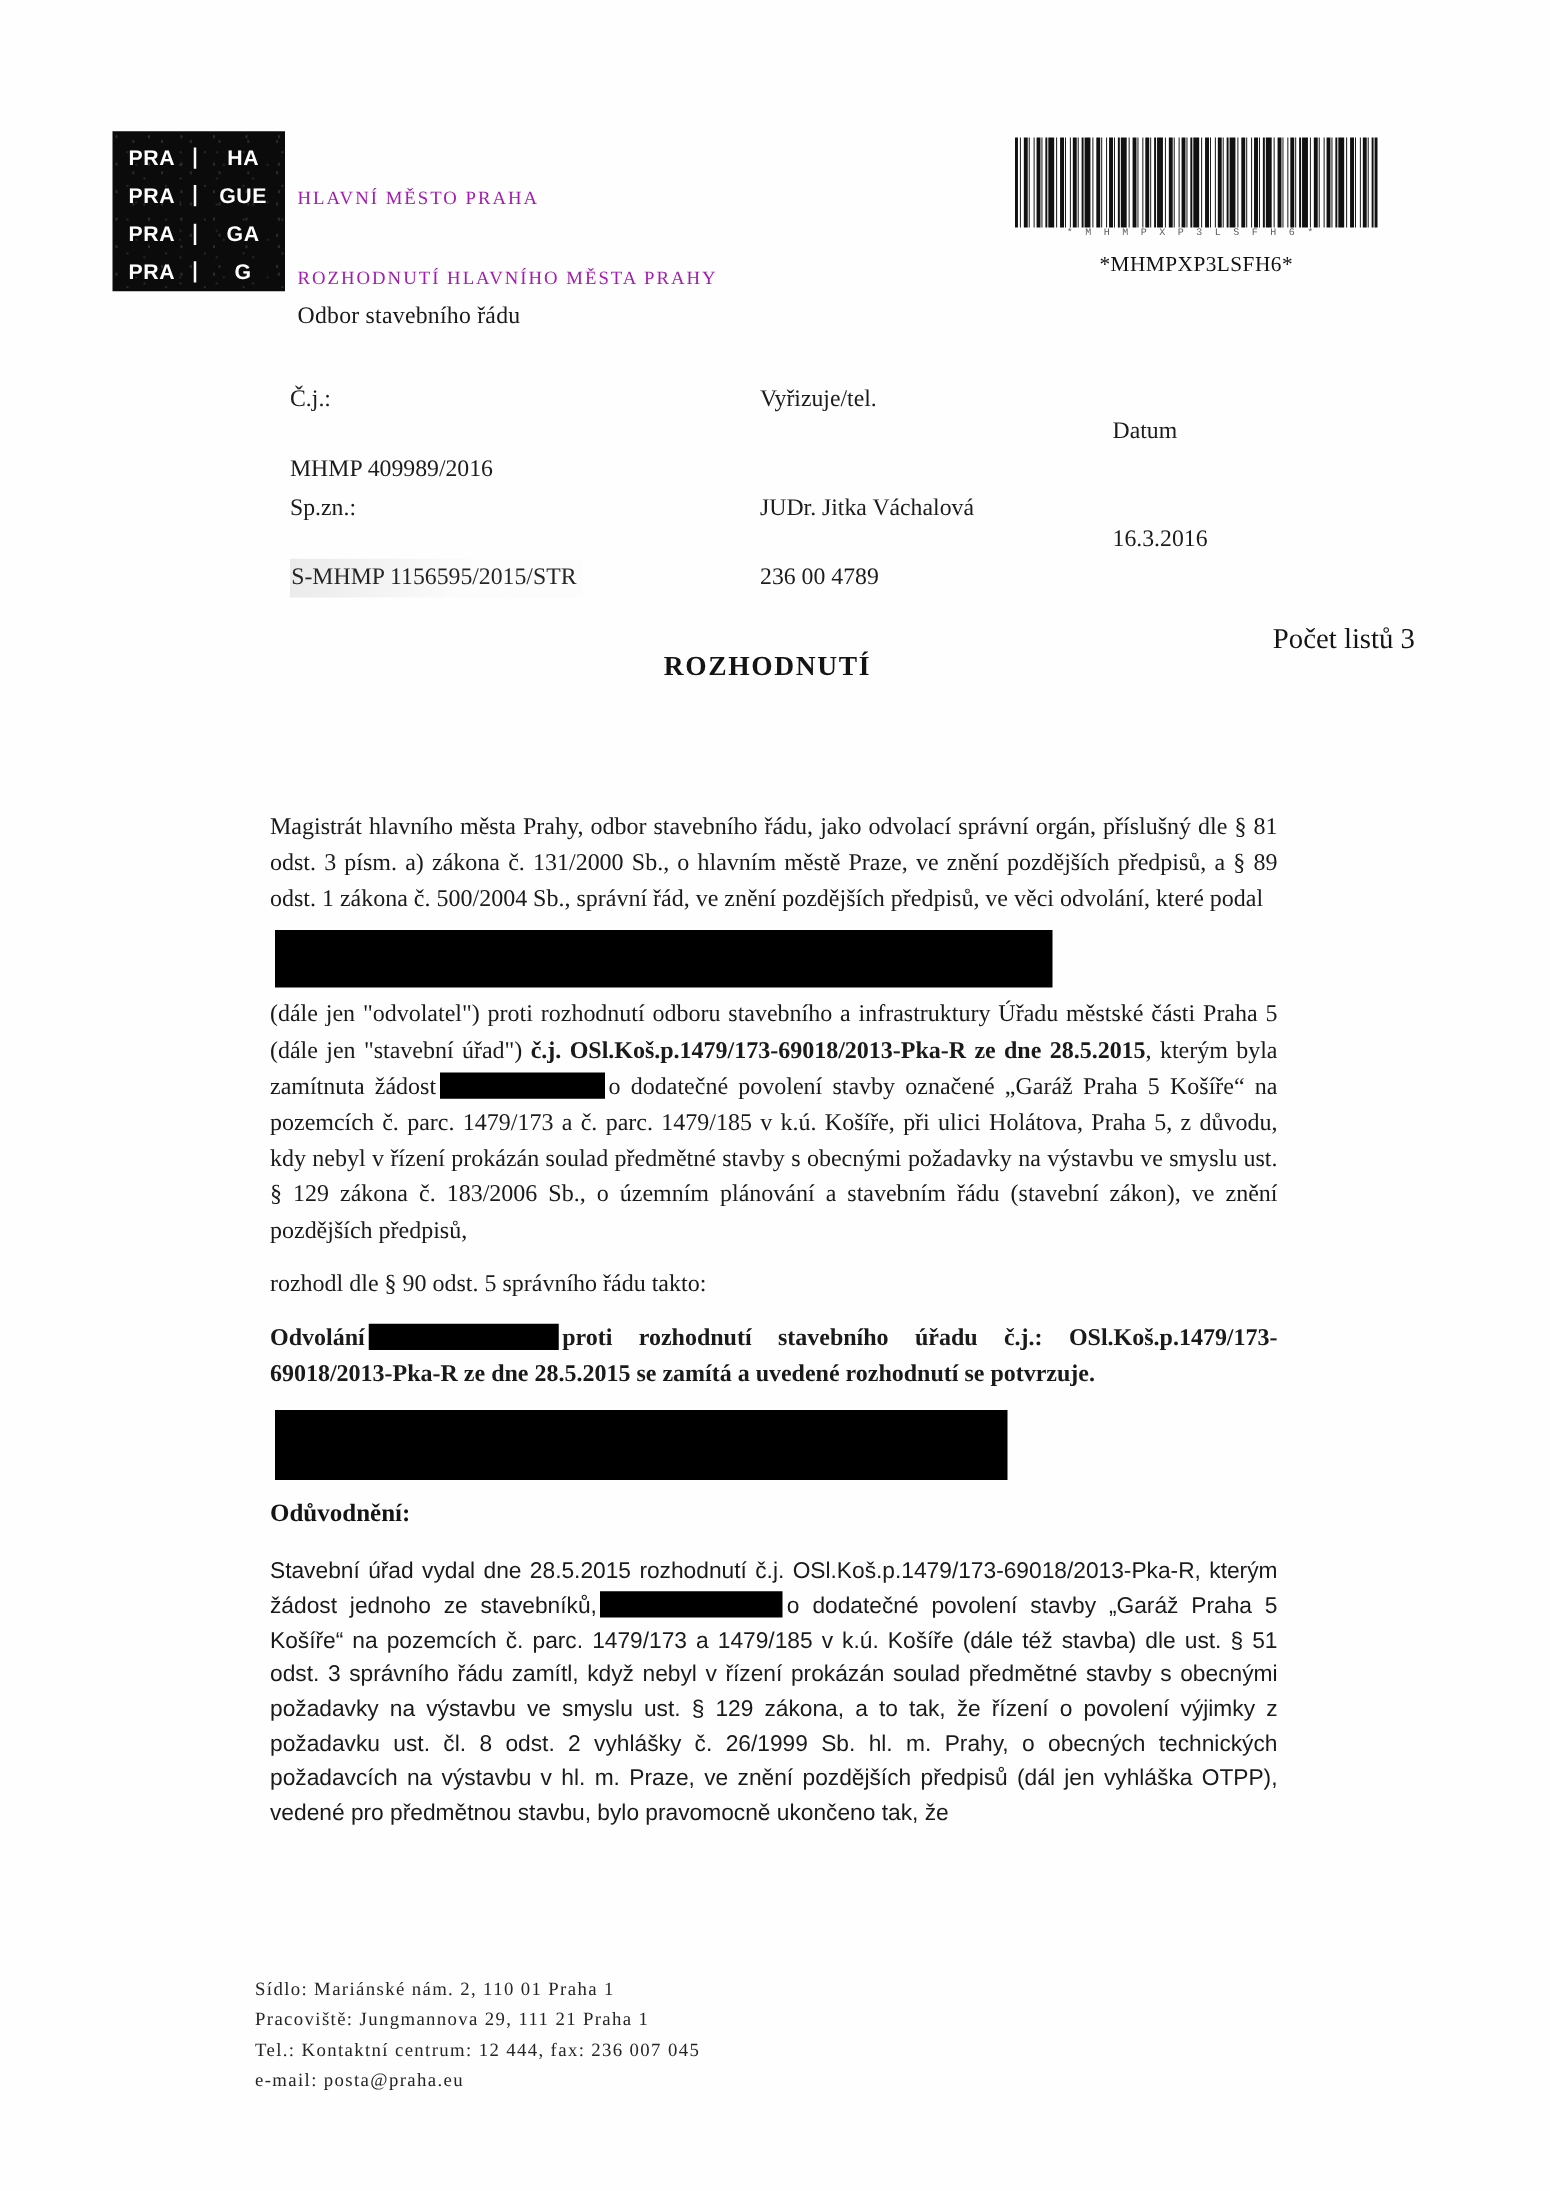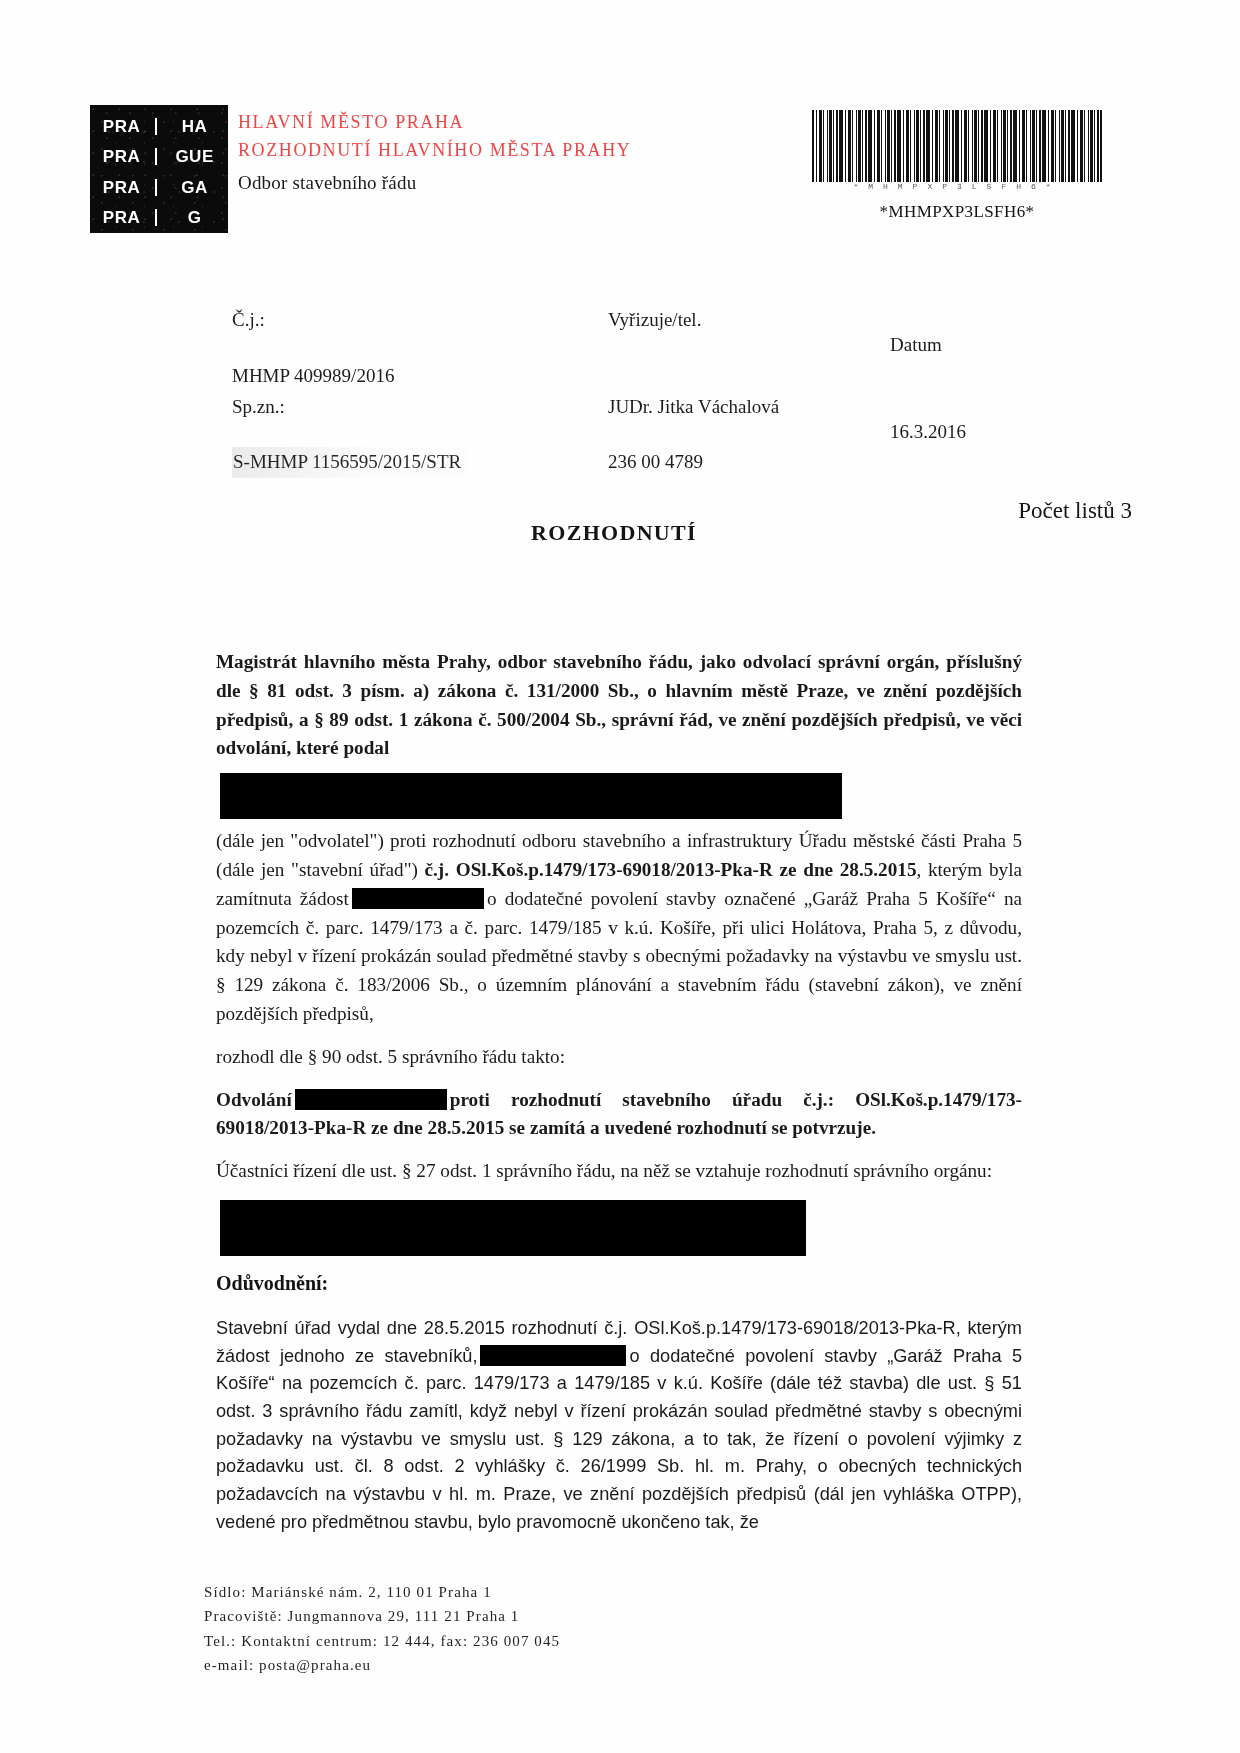--- a/index.html
+++ b/index.html
@@ -82,25 +82,26 @@
     background-size: 26px 22px, 31px 27px, 23px 25px, 29px 21px, 35px 30px;
     pointer-events: none;
   }
 
   .org-block {
     position: absolute;
     left: 148px;
     top: 8px;
   }
   .org-line-1, .org-line-2 {
-    font-size: 18px;
+    font-size: 15px;
     letter-spacing: 1.6px;
     line-height: 1.58;
     white-space: nowrap;
-    color: #ef4444;
+    color: #a21caf;
+    margin-top: 40px;
   }
   .org-line-3 {
     font-size: 19px;
     letter-spacing: 0.2px;
     line-height: 1.6;
     margin-top: 3px;
     color: #1a1a1a;
   }
 
   .barcode-wrap {
@@ -198,21 +199,21 @@
     top: 648px;
     width: 806px;
   }
   p.para {
     margin: 0 0 14px 0;
     font-size: 19.2px;
     line-height: 1.50;
     text-align: justify;
     color: #1a1a1a;
   }
-  p.para.tight { margin-bottom: 4px; font-weight: bold; }
+  p.para.tight { margin-bottom: 4px; }
   p.para.b { font-weight: bold; }
   p.sans {
     font-family: "Liberation Sans", "DejaVu Sans", sans-serif;
     font-size: 18.2px;
     line-height: 1.52;
   }
   .b { font-weight: bold; }
 
   .redact-bar {
     background: #000000;
@@ -343,21 +344,20 @@
     <p class="para tight">Magistrát hlavního města Prahy, odbor stavebního řádu, jako odvolací správní orgán, příslušný dle § 81 odst. 3 písm. a) zákona č. 131/2000 Sb., o hlavním městě Praze, ve znění pozdějších předpisů, a § 89 odst. 1 zákona č. 500/2004 Sb., správní řád, ve znění pozdějších předpisů, ve věci odvolání, které podal</p>
 
     <div class="redact-bar w1"></div>
 
     <p class="para"><span>(dále jen "odvolatel") proti rozhodnutí odboru stavebního a infrastruktury Úřadu městské části Praha 5 (dále jen "stavební úřad")</span> <span class="b">č.j. OSl.Koš.p.1479/173-69018/2013-Pka-R ze dne 28.5.2015</span><span>, kterým byla zamítnuta žádost</span><span class="redact-inline i1"></span><span>o dodatečné povolení stavby označené „Garáž Praha 5 Košíře“ na pozemcích č. parc. 1479/173 a č. parc. 1479/185 v k.ú. Košíře, při ulici Holátova, Praha 5, z důvodu, kdy nebyl v řízení prokázán soulad předmětné stavby s obecnými požadavky na výstavbu ve smyslu ust. § 129 zákona č. 183/2006 Sb., o územním plánování a stavebním řádu (stavební zákon), ve znění pozdějších předpisů,</span></p>
 
     <p class="para">rozhodl dle § 90 odst. 5 správního řádu takto:</p>
 
     <p class="para b"><span>Odvolání</span><span class="redact-inline i2"></span><span>proti rozhodnutí stavebního úřadu č.j.: OSl.Koš.p.1479/173-69018/2013-Pka-R ze dne 28.5.2015 se zamítá a uvedené rozhodnutí se potvrzuje.</span></p>
 
-    <p class="para">Účastníci řízení dle ust. § 27 odst. 1 správního řádu, na něž se vztahuje rozhodnutí správního orgánu:</p>
 
     <div class="redact-bar w2"></div>
 
     <div class="center-head">Odůvodnění:</div>
 
     <p class="para sans"><span>Stavební úřad vydal dne 28.5.2015 rozhodnutí č.j.  OSl.Koš.p.1479/173-69018/2013-Pka-R, kterým žádost jednoho ze stavebníků,</span><span class="redact-inline i3"></span><span>o dodatečné povolení stavby „Garáž Praha 5 Košíře“ na pozemcích č. parc. 1479/173 a 1479/185 v k.ú. Košíře (dále též stavba) dle ust. § 51 odst. 3 správního řádu zamítl, když nebyl v řízení prokázán soulad předmětné stavby s obecnými požadavky na výstavbu ve smyslu ust. § 129 zákona, a to tak, že řízení o povolení výjimky z požadavku ust. čl. 8 odst. 2 vyhlášky č. 26/1999 Sb. hl. m. Prahy, o obecných technických požadavcích na výstavbu v hl. m. Praze, ve znění pozdějších předpisů (dál jen vyhláška OTPP), vedené pro předmětnou stavbu, bylo pravomocně ukončeno tak, že</span></p>
 
   </div>
 
   <div class="footer">

